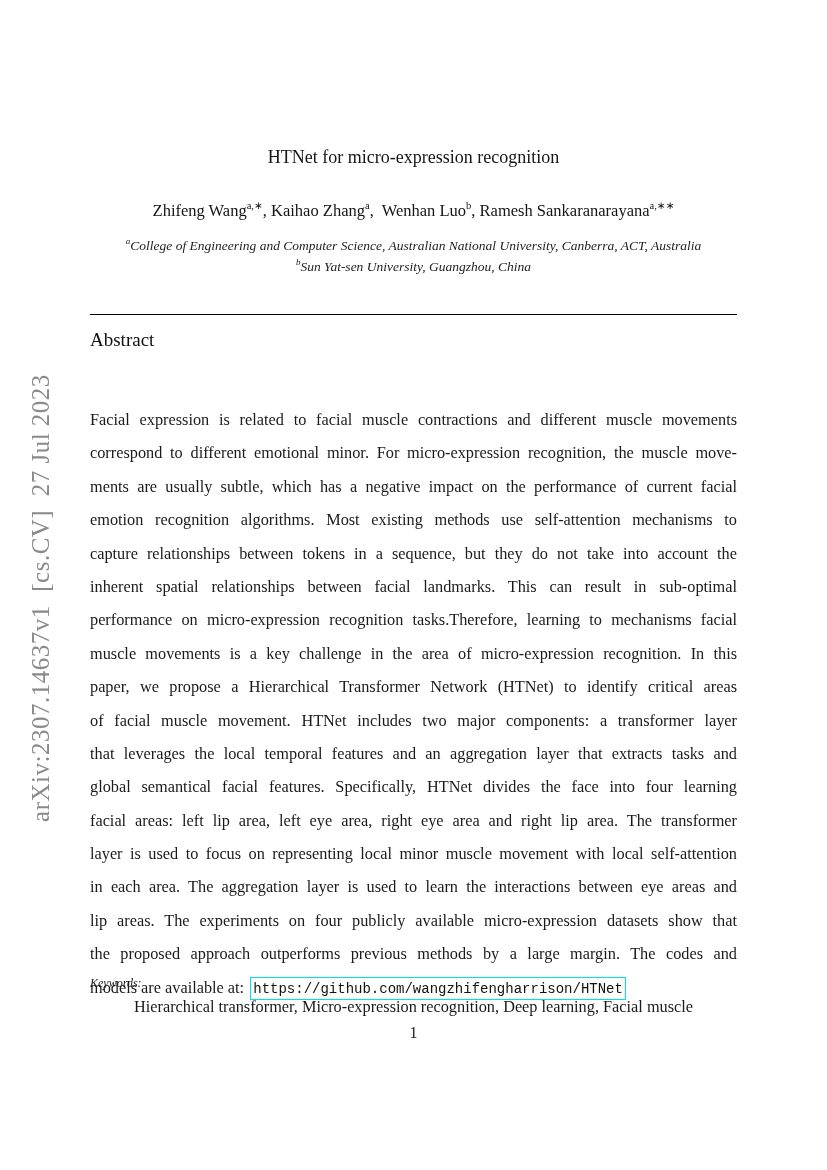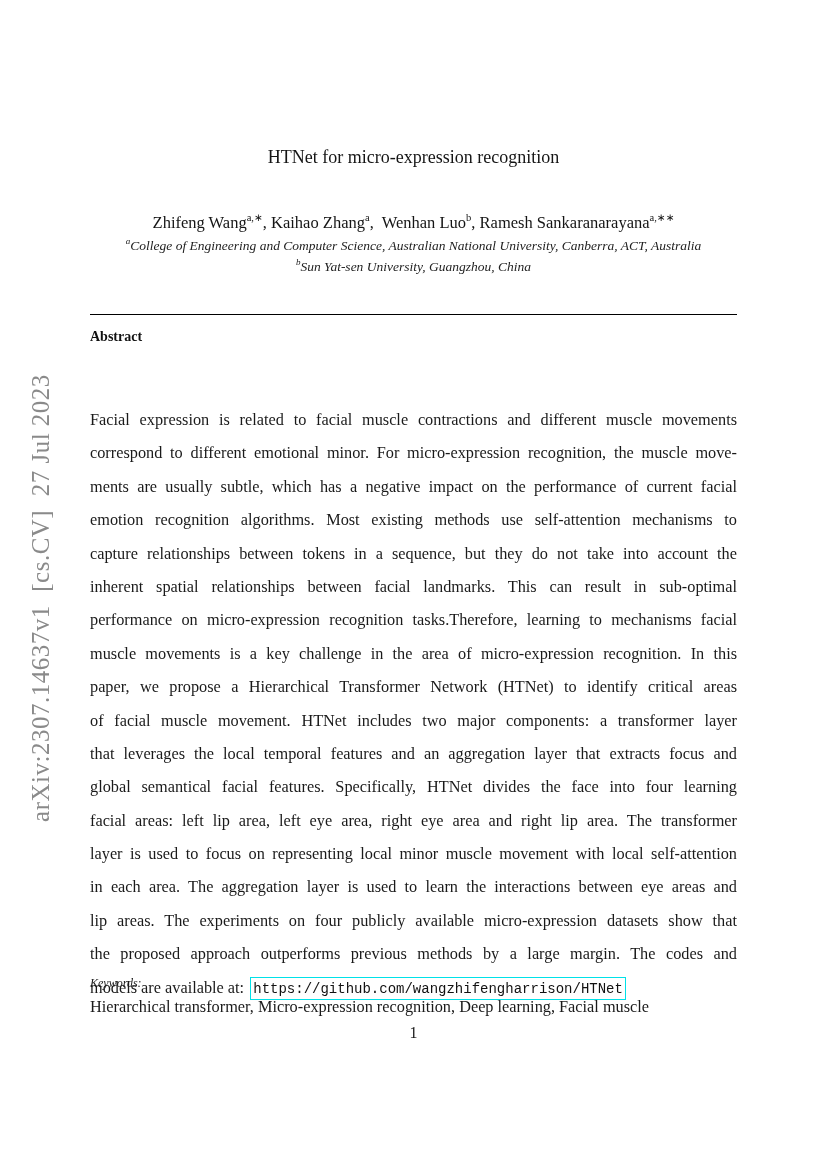--- a/index.html
+++ b/index.html
@@ -35,21 +35,20 @@
   }
   .authors {
     position: absolute;
     left: 90px;
     width: 647px;
     top: 199px;
     text-align: center;
     font-size: 16.5px;
     color: #151515;
     white-space: pre-wrap;
-    margin-top: 12px;
   }
   .authors sup { font-size: 10.5px; }
   .affiliations {
     position: absolute;
     left: 70px;
     width: 687px;
     top: 233px;
     text-align: center;
     font-style: italic;
     font-size: 13.5px;
@@ -62,22 +61,22 @@
     left: 90px;
     width: 647px;
     top: 314px;
     height: 0;
     border-top: 1.6px solid #000000;
   }
   .abstract-heading {
     position: absolute;
     left: 90px;
     top: 329px;
-    font-weight: bold;
-    font-size: 14px;
+    font-weight: normal;
+    font-size: 19px;
     color: #111111;
   }
   .abstract-body {
     position: absolute;
     left: 90px;
     width: 647px;
     top: 368px;
     font-size: 16.3px;
     line-height: 33.4px;
     color: #1a1a1a;
@@ -117,20 +116,21 @@
     color: #1a1a1a;
   }
   .keywords-text {
     position: absolute;
     left: 90px;
     width: 647px;
     top: 997px;
     font-size: 16.3px;
     color: #1a1a1a;
     white-space: nowrap;
+    text-align: center;
   }
   .page-number {
     position: absolute;
     left: 90px;
     width: 647px;
     top: 1024px;
     text-align: center;
     font-size: 16px;
     color: #1a1a1a;
   }
@@ -160,21 +160,21 @@
         <div class="abs-line">Facial expression is related to facial muscle contractions and different muscle movements</div>
         <div class="abs-line">correspond to different emotional minor. For micro-expression recognition, the muscle move-</div>
         <div class="abs-line">ments are usually subtle, which has a negative impact on the performance of current facial</div>
         <div class="abs-line">emotion recognition algorithms. Most existing methods use self-attention mechanisms to</div>
         <div class="abs-line">capture relationships between tokens in a sequence, but they do not take into account the</div>
         <div class="abs-line">inherent spatial relationships between facial landmarks. This can result in sub-optimal</div>
         <div class="abs-line">performance on micro-expression recognition tasks.Therefore, learning to mechanisms facial</div>
         <div class="abs-line">muscle movements is a key challenge in the area of micro-expression recognition. In this</div>
         <div class="abs-line">paper, we propose a Hierarchical Transformer Network (HTNet) to identify critical areas</div>
         <div class="abs-line">of facial muscle movement. HTNet includes two major components: a transformer layer</div>
-        <div class="abs-line">that leverages the local temporal features and an aggregation layer that extracts focus and</div>
+        <div class="abs-line">that leverages the local temporal features and an aggregation layer that extracts tasks and</div>
         <div class="abs-line">global semantical facial features. Specifically, HTNet divides the face into four learning</div>
         <div class="abs-line">facial areas: left lip area, left eye area, right eye area and right lip area. The transformer</div>
         <div class="abs-line">layer is used to focus on representing local minor muscle movement with local self-attention</div>
         <div class="abs-line">in each area. The aggregation layer is used to learn the interactions between eye areas and</div>
         <div class="abs-line">lip areas. The experiments on four publicly available micro-expression datasets show that</div>
         <div class="abs-line">the proposed approach outperforms previous methods by a large margin. The codes and</div>
       </div>
     <div class="abs-lastline">
       <span>models are available at:</span>
       <span class="url-box" style="border-color: rgb(0, 225, 232);"><a href="#">https://github.com/wangzhifengharrison/HTNet</a></span>

